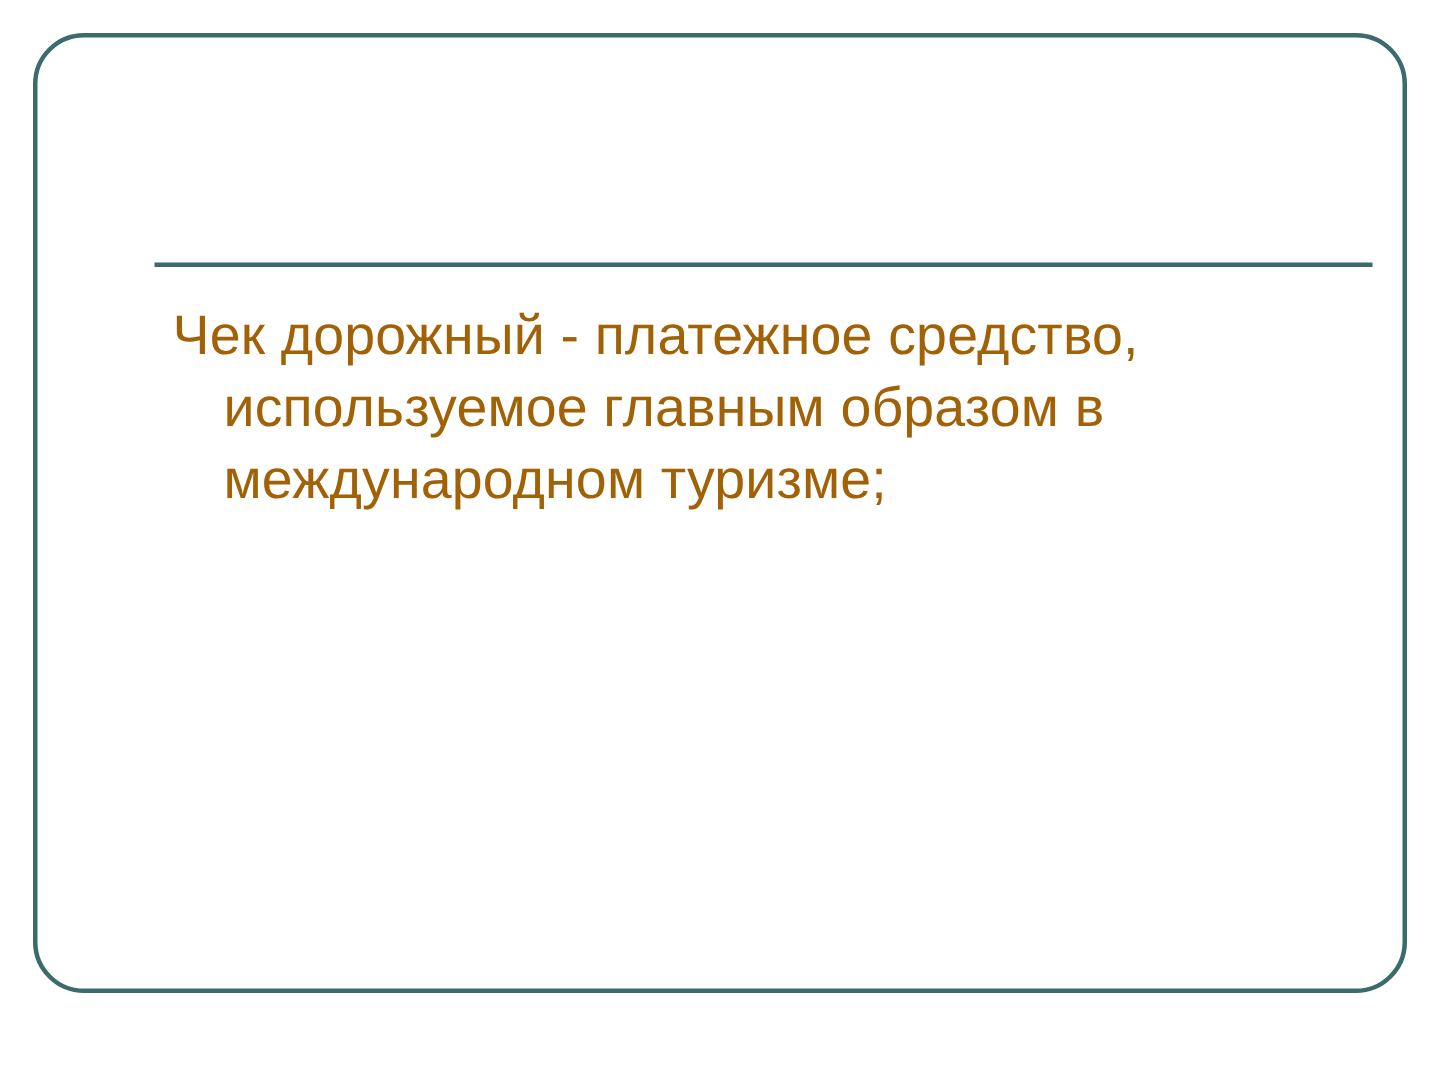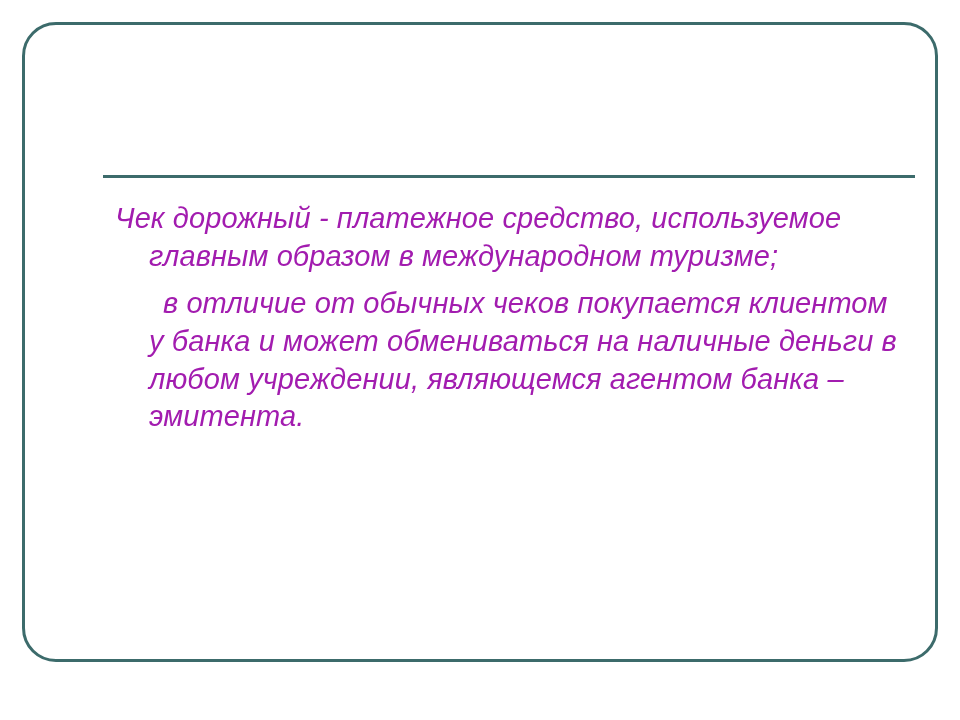--- a/index.html
+++ b/index.html
@@ -37,25 +37,24 @@
     top: 150px;
     width: 812px;
   }
   .divider {
     width: 812px;
     height: 0;
     border-top: 3px solid #3c6b6b;
     margin: 0 0 22px 0;
   }
   .body-text {
-    font-size: 29px;
+    font-size: 37px;
     line-height: 1.30;
-    color: #a21caf;
+    color: #a16207;
     letter-spacing: 0.1px;
-    font-style: italic;
   }
   .para {
     margin: 0 0 10px 0;
     padding-left: 46px;
     text-indent: -34px;
     max-width: 760px;
   }
   .para-1 {
     max-width: 745px;
   }
@@ -71,17 +70,16 @@
 </style>
 </head>
 <body>
 
 <div class="slide">
   <div class="slide-frame">
     <div class="content-area">
       <div class="divider"></div>
       <div class="body-text">
         <p class="para para-1">Чек дорожный - платежное средство, используемое главным образом в международном туризме;</p>
-        <p class="para para-2"><span class="lead-indent"></span><span>в отличие от обычных чеков покупается клиентом у банка и может обмениваться на наличные деньги в любом учреждении, являющемся агентом банка – эмитента.</span></p>
       </div>
     </div>
   </div>
 </div>
 
 </body></html>

